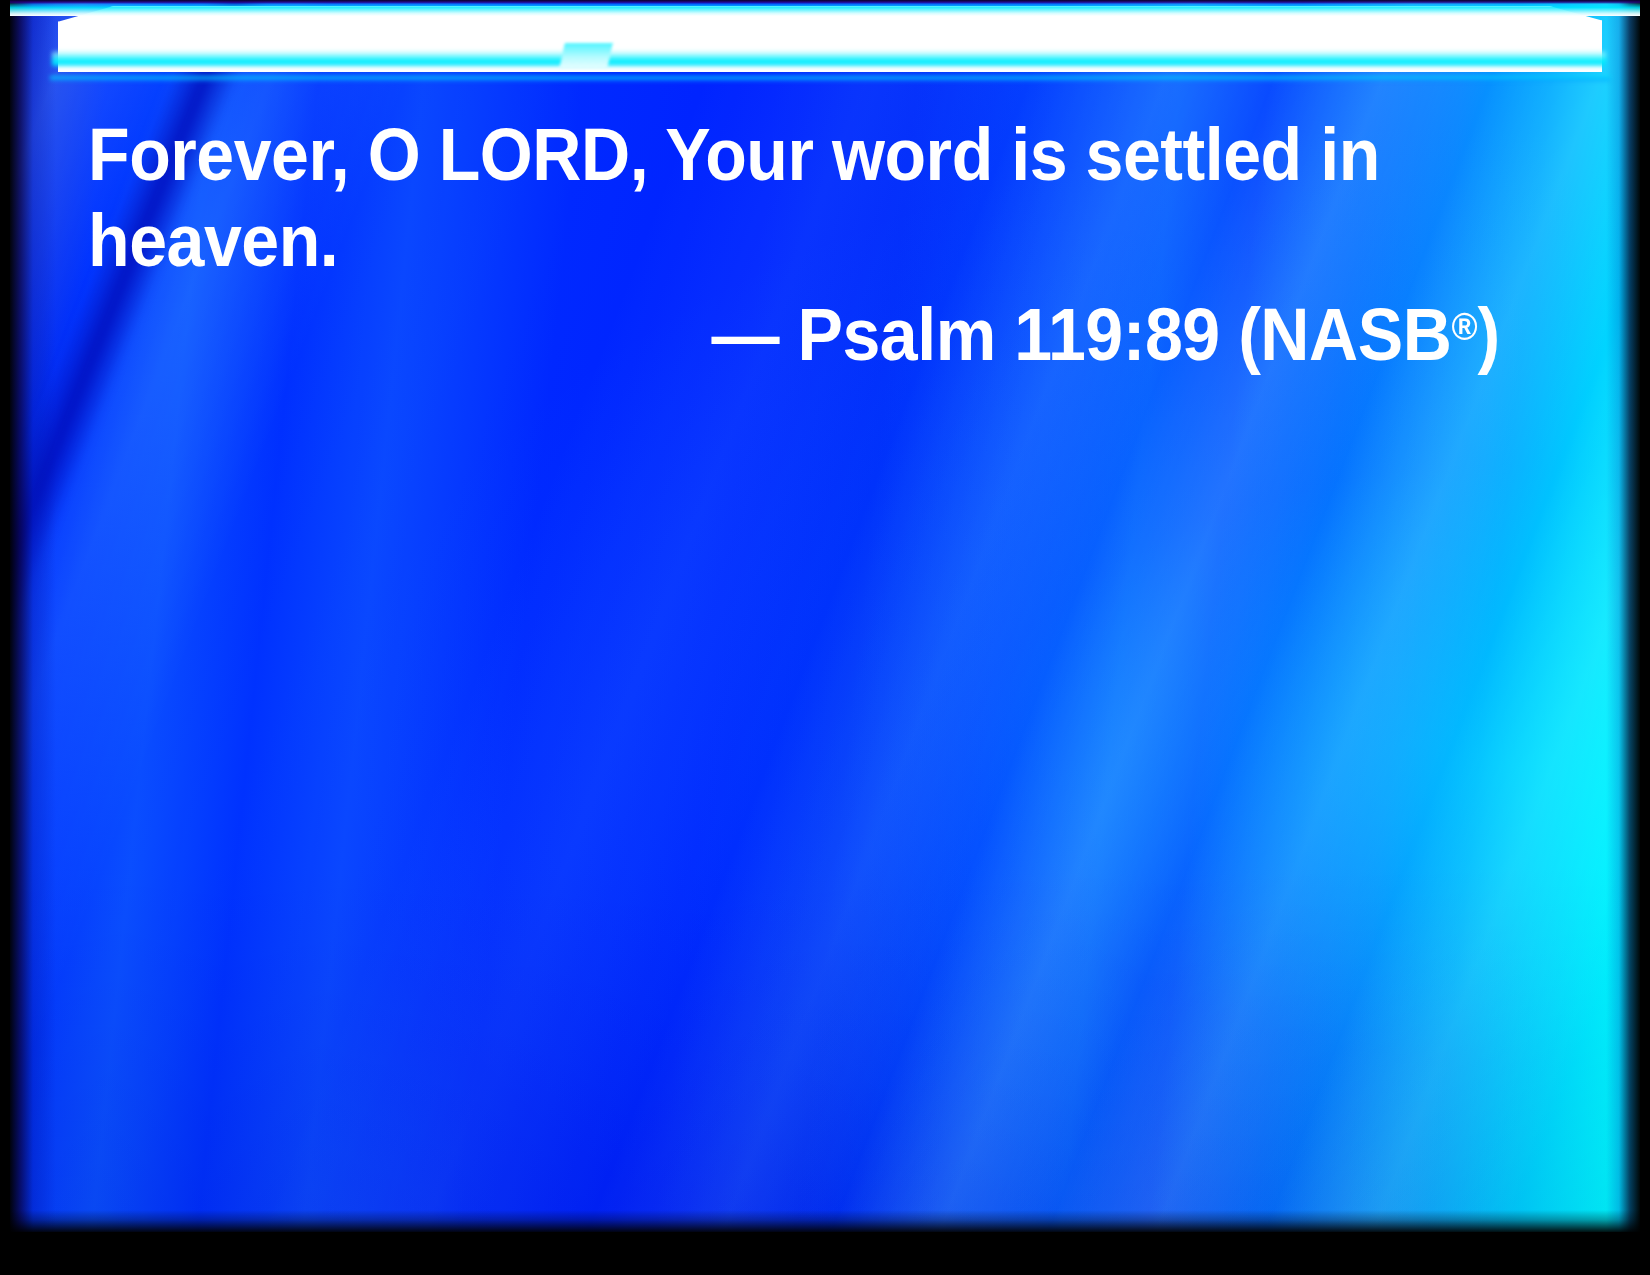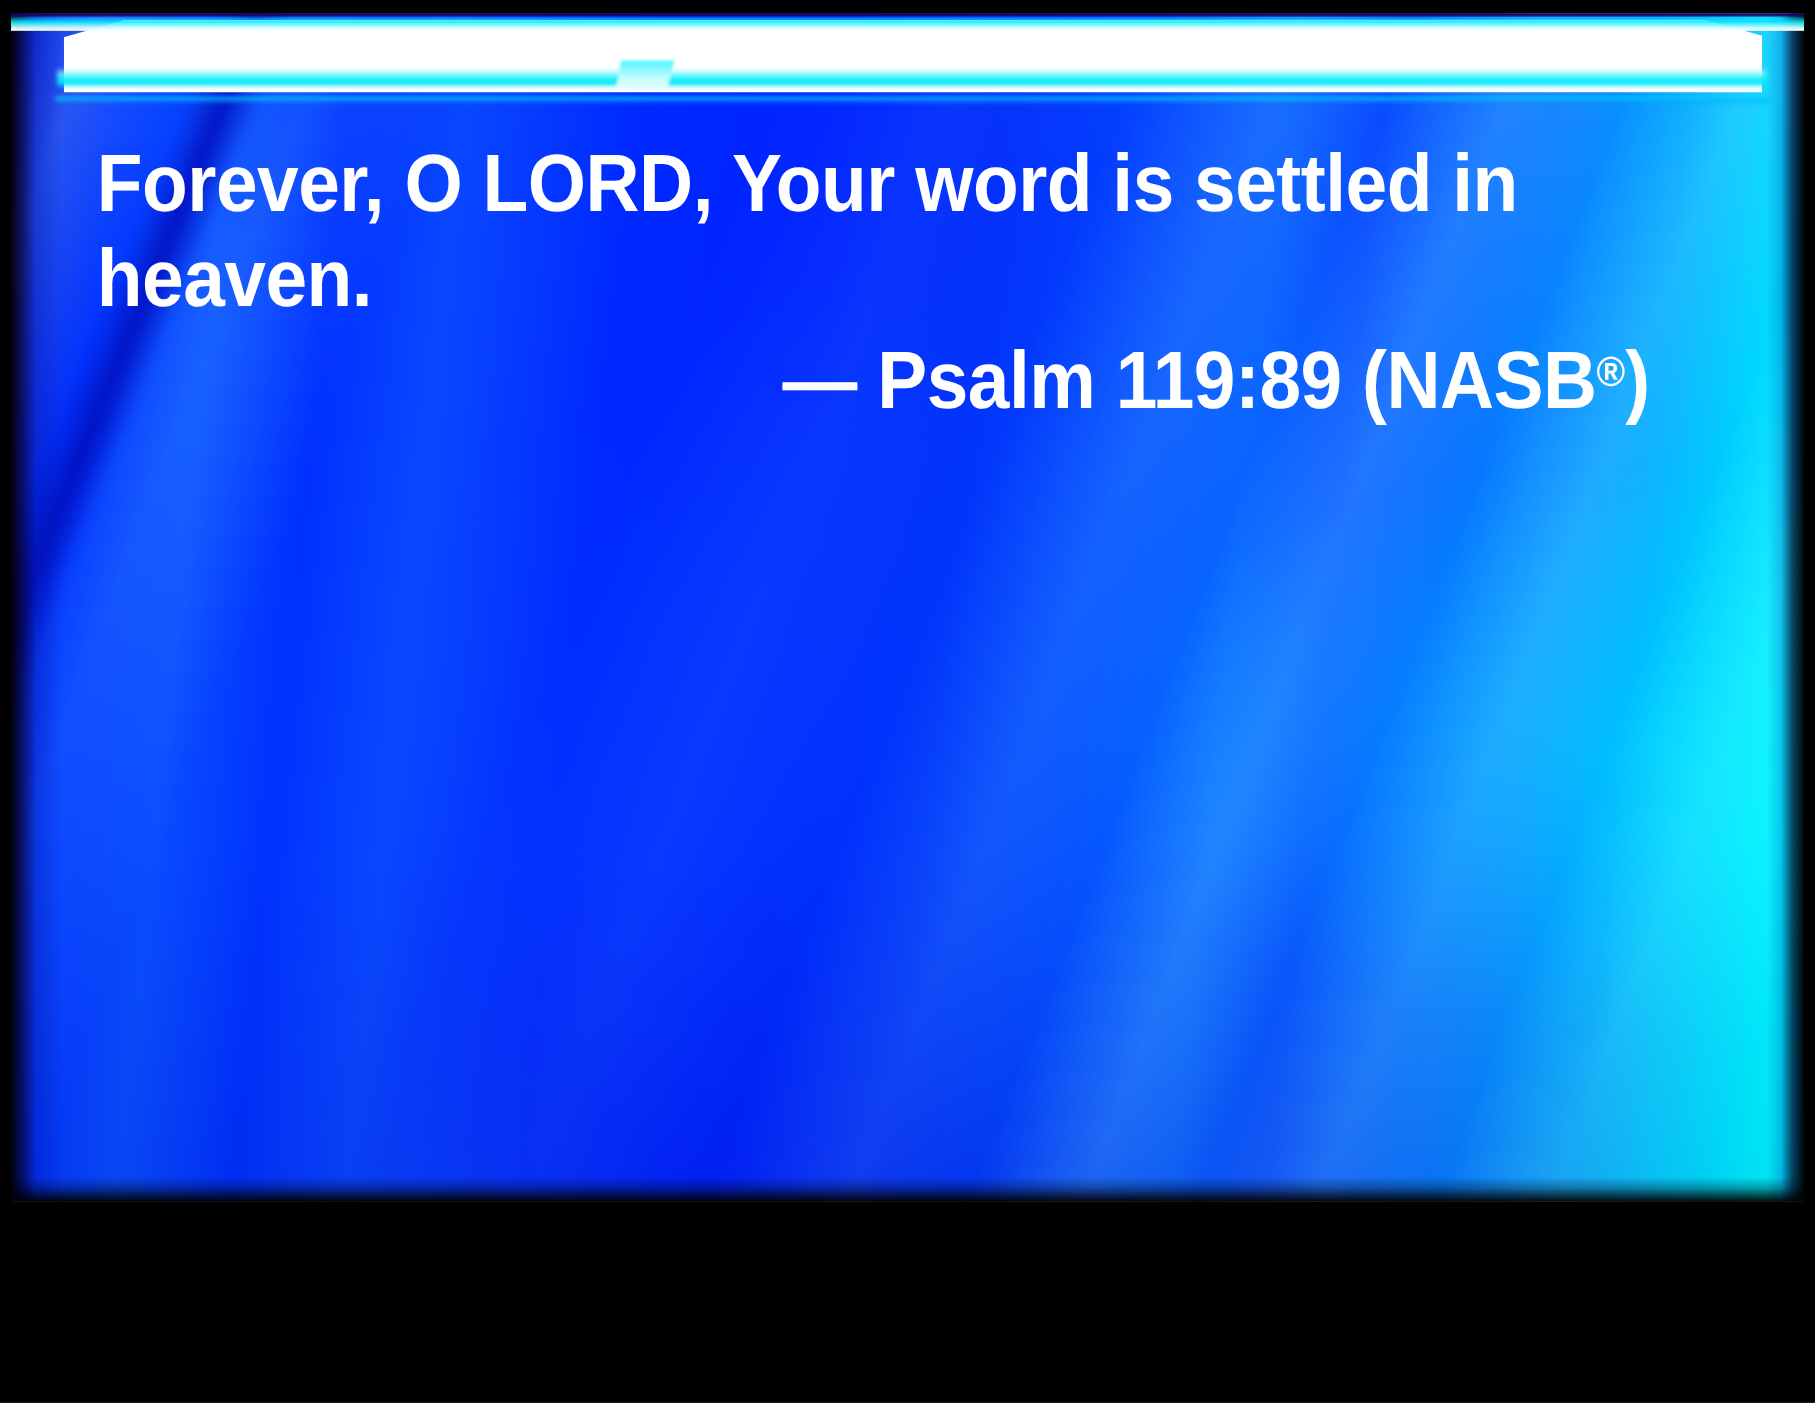--- a/index.html
+++ b/index.html
@@ -21,23 +21,23 @@
     width: 1650px;
     height: 1275px;
     background: #000000;
     overflow: hidden;
   }
 
   
   #slide-canvas {
     position: absolute;
     left: 10px;
-    top: 12px;
+    top: 0;
     width: 1630px;
-    height: 1080px;
+    height: 1232px;
     overflow: hidden;
     background: #b91c1c;
   }
 
   
   .bg-base {
     position: absolute;
     inset: 0;
     background:
       linear-gradient(96deg,

